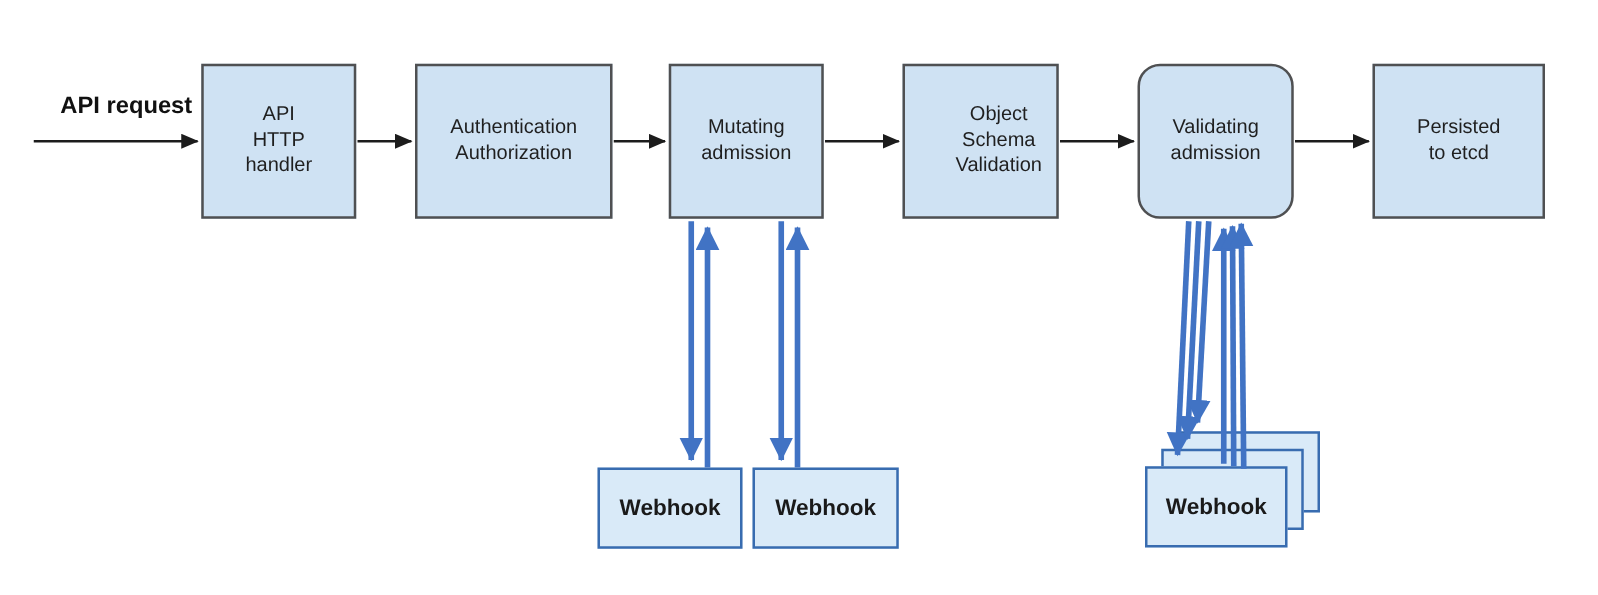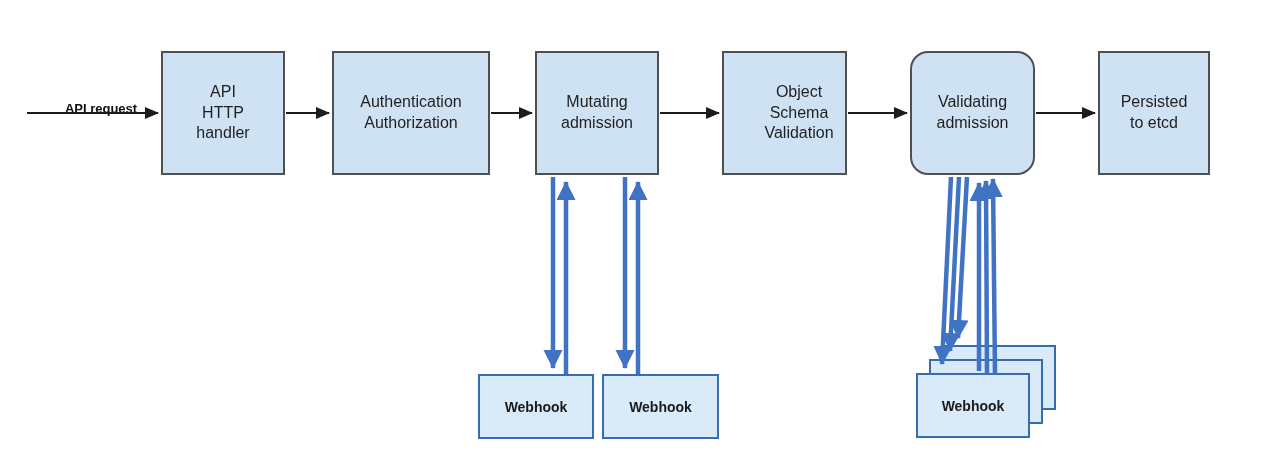--- a/index.html
+++ b/index.html
@@ -34,30 +34,30 @@
   .webhook {
     position: absolute;
     box-sizing: border-box;
     background: #d9eaf8;
     border: 2px solid #386cb0;
     display: flex;
     align-items: center;
     justify-content: center;
     text-align: center;
     color: #1a1a1a;
-    font-size: 14px;
+    font-size: 18px;
     font-weight: 700;
   }
   .input-label {
     position: absolute;
     left: 40px;
-    top: 101px;
+    top: 74px;
     width: 122px;
     height: 21px;
-    font-size: 13px;
+    font-size: 19px;
     font-weight: 600;
     color: #111111;
     text-align: center;
   }
   .arrow-layer {
     position: absolute;
     left: 0;
     top: 0;
     width: 1278px;
     height: 476px;
@@ -91,21 +91,21 @@
     <span>Object
 Schema
 Validation</span>
   </div>
 
   <div class="stage" style="left:910px; top:51px; width:125px; height:124px;border-radius:18px;">
     <span>Validating
 admission</span>
   </div>
 
-  <div class="stage" style="left:1098px; top:51px; width:112px; height:124px;">
+  <div class="stage" style="left:1098px; top:51px; width:138px; height:124px;">
     <span>Persisted
 to etcd</span>
   </div>
 
   <div class="webhook" style="left:478px; top:374px; width:116px; height:65px;">
     <span>Webhook</span>
   </div>
 
   <div class="webhook" style="left:602px; top:374px; width:117px; height:65px;">
     <span>Webhook</span>

